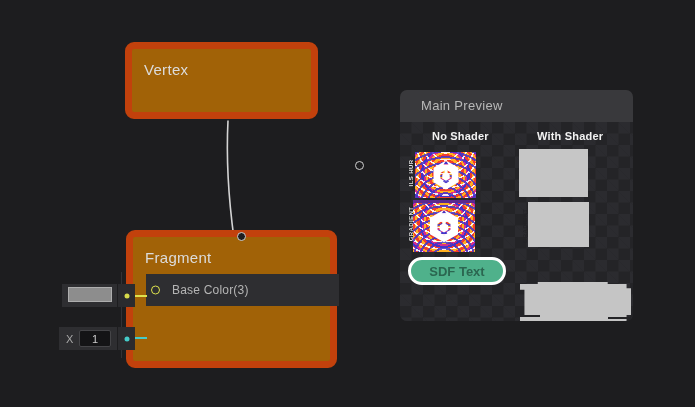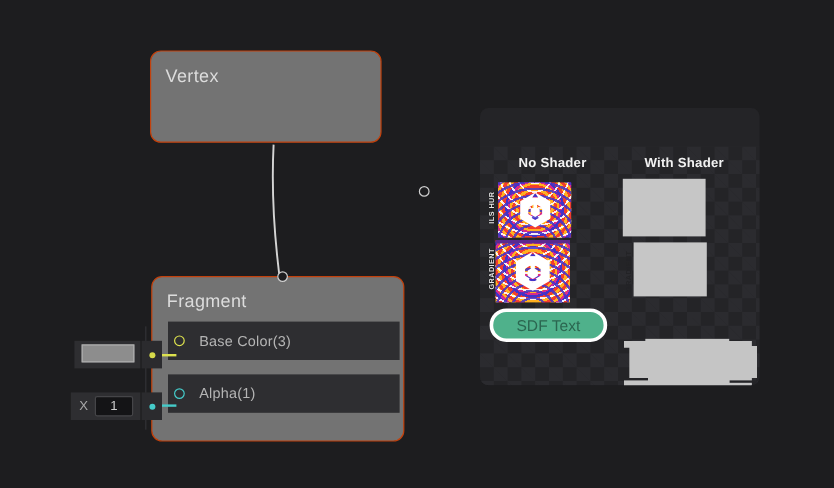--- a/index.html
+++ b/index.html
@@ -5,22 +5,22 @@
   html,body{margin:0;padding:0;}
   body{
     width:695px;height:407px;position:relative;overflow:hidden;
     background:#1d1d1f;
     font-family:"Liberation Sans","DejaVu Sans",sans-serif;
     -webkit-font-smoothing:antialiased;
   }
 
   
   .node{
-    position:absolute;background:#737373;
-    border:1px solid #c2410c;border-radius:9px;
+    position:absolute;background:#a16207;
+    border:7px solid #c2410c;border-radius:9px;
     box-sizing:border-box;
   }
   .node-title{
     position:absolute;left:12px;top:12px;
     font-size:15px;color:#dcdcdc;letter-spacing:.3px;
   }
   .search-box{
     position:absolute;left:10px;top:36px;width:170px;height:30px;
     background:#202022;border:1px solid #3a3a3d;border-radius:6px;
     box-sizing:border-box;color:#57575a;font-size:14.5px;
@@ -103,21 +103,21 @@
   }
   .unity-logo{position:absolute;left:50%;top:50%;transform:translate(-50%,-50%);}
   .vlabel{
     position:absolute;font-size:6px;font-weight:bold;color:#e8e8e8;
     transform:rotate(-90deg);transform-origin:center;letter-spacing:.4px;
     text-shadow:0 0 1px #000;white-space:nowrap;
   }
   .vlabel.dark{color:#232326;text-shadow:none;}
   .pill{
     position:absolute;box-sizing:border-box;display:flex;
-    align-items:center;justify-content:center;font-size:13px;
+    align-items:center;justify-content:center;font-size:13px;font-weight:bold;
   }
   .pill.sdf{
     background:#4fb18b;border:3.5px solid #ffffff;border-radius:16px;
     color:#2b6650;
   }
   .pill.bitmap{
     background:#16141f;border:3px solid #6a5ea9;border-radius:12px 12px 12px 15px;
     color:#ffffff;font-weight:bold;
   }
   .gray-rect{position:absolute;background:#c6c6c6;}
@@ -143,24 +143,20 @@
 
 <div class="node" style="left:126px;top:230px;width:211px;height:138px;">
   <div class="port" style="left:104px;top:-5px;"></div>
   <div class="node-title">Fragment</div>
 
   <div class="slot-row" style="top:37px;text-align:center;">
     <div class="slot-port yellow"></div>
     <div class="slot-label">Base Color(3)</div>
   </div>
 
-  <div class="slot-row" style="top:81px;">
-    <div class="slot-port teal"></div>
-    <div class="slot-label">Alpha(1)</div>
-  </div>
 </div>
 
 <div class="grid-line" style="left:121px;top:272px;height:86px;"></div>
 
 <div class="widget-bar" style="left:62px;top:284px;width:55px;">
   <div class="swatch"></div>
 </div>
 <div class="dot-box" style="left:118px;top:284px;">
   <div class="dot yellow"></div>
 </div>
@@ -169,20 +165,21 @@
 <div class="widget-bar" style="left:59px;top:327px;width:58px;">
   <div class="axis-label">X</div>
   <input class="num-input" type="text" value="1" style="">
 </div>
 <div class="dot-box" style="left:118px;top:327px;">
   <div class="dot teal"></div>
 </div>
 <div class="wire teal" style="left:135px;top:337px;width:12px;"></div>
 
 <div class="panel">
+  <div class="panel-header">Main Preview</div>
   <div class="panel-body">
 
     <div class="col-header" style="left:32px;">No Shader</div>
     <div class="col-header" style="left:137px;text-align:center;">With Shader</div>
 
     <div class="vlabel" style="left:-9px;top:48px;width:40px;text-align:center;">ILS HUR</div>
     <div class="psy" style="left:15px;top:30px;width:61px;height:46px;">
       <svg class="unity-logo" width="32" height="32" viewBox="0 0 64 64">
         <path fill="#ffffff" fill-rule="evenodd" d="M32 3 57 17.5 V46.5 L32 61 7 46.5 V17.5 Z
              M32 21.5 43.5 28.2 V41.8 L32 48.5 20.5 41.8 V28.2 Z

